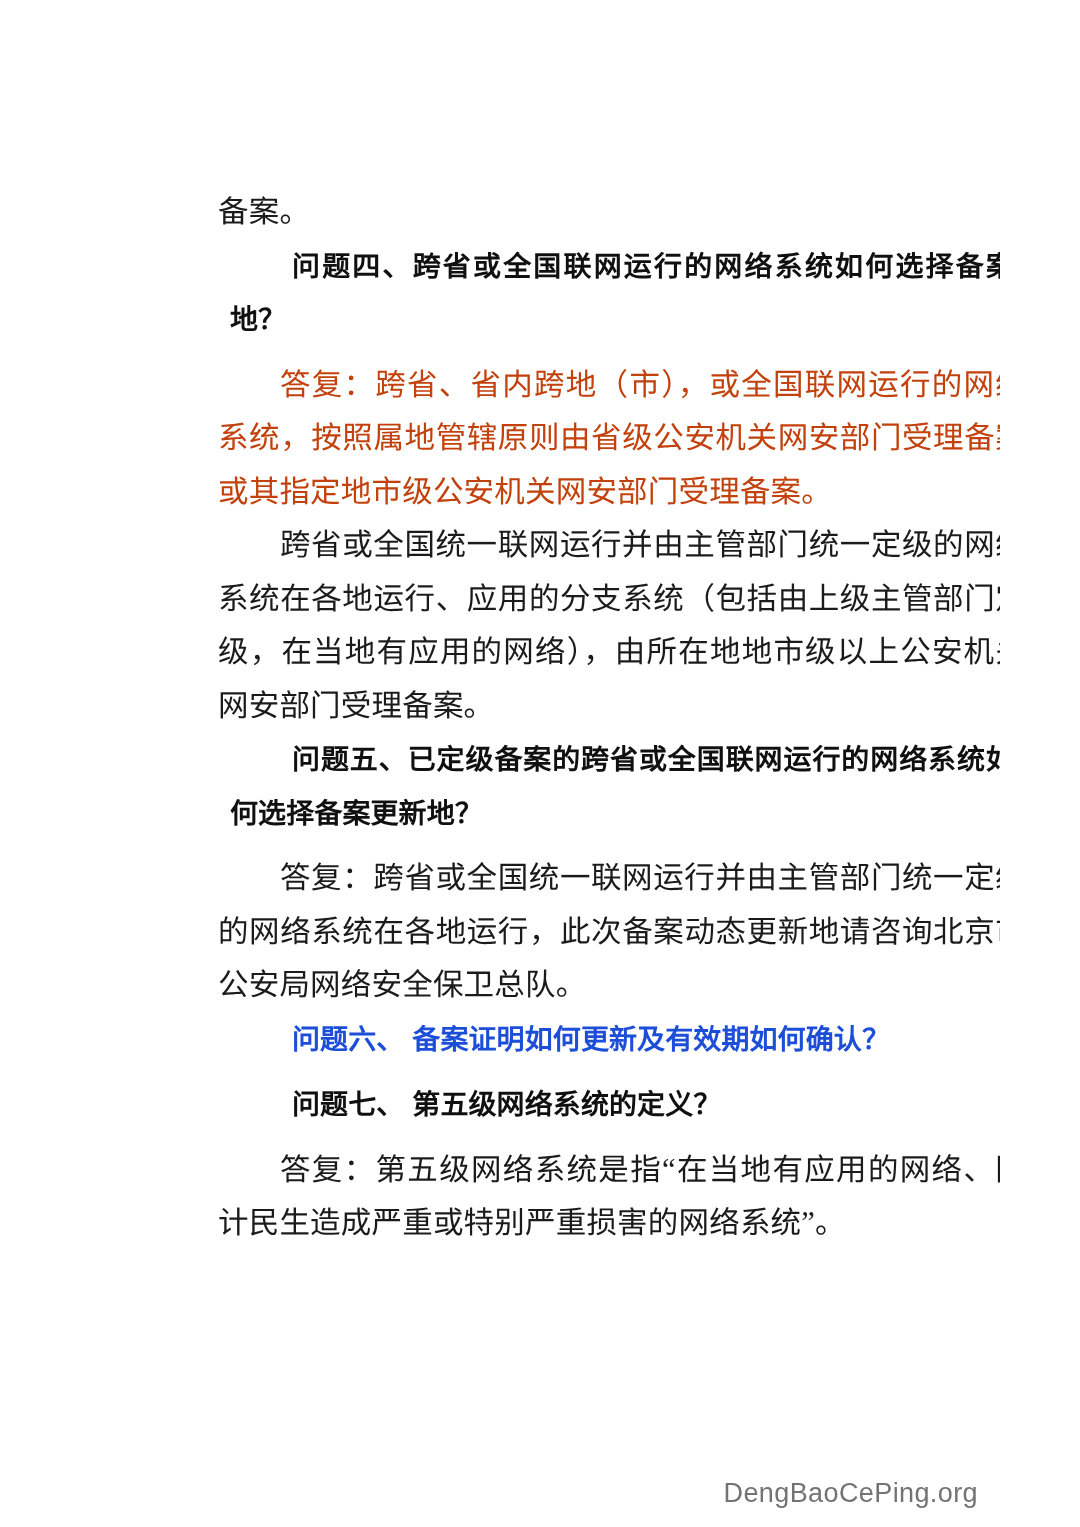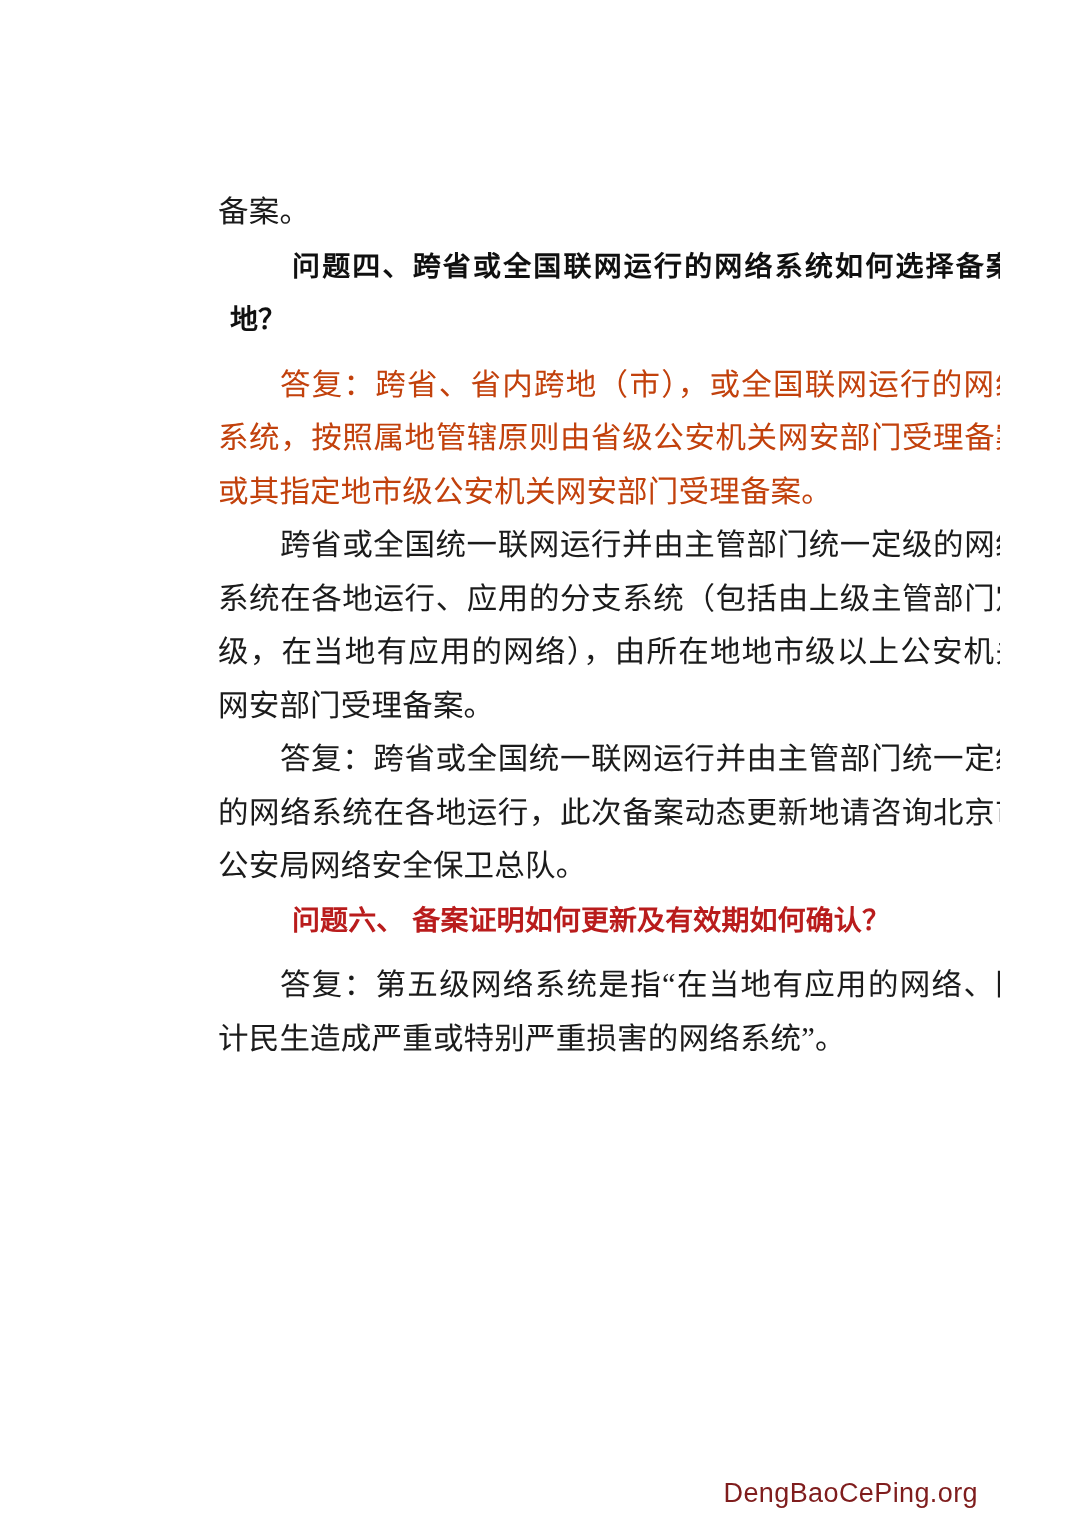--- a/index.html
+++ b/index.html
@@ -82,26 +82,28 @@
   <div class="content">
 
     <p class="para block" style="color: rgb(27, 27, 27);">备案。</p>
 
     <p class="qheading block" style="color: rgb(16, 16, 16);">问题四、跨省或全国联网运行的网络系统如何选择备案地？</p>
 
     <p class="para indent block" style="color: #c2410c;">答复：跨省、省内跨地（市），或全国联网运行的网络系统，按照属地管辖原则由省级公安机关网安部门受理备案或其指定地市级公安机关网安部门受理备案。</p>
 
     <p class="para indent block" style="color: rgb(27, 27, 27);">跨省或全国统一联网运行并由主管部门统一定级的网络系统在各地运行、应用的分支系统（包括由上级主管部门定级，在当地有应用的网络），由所在地地市级以上公安机关网安部门受理备案。</p>
 
+    <p class="qheading block" style="color: rgb(16, 16, 16);">问题五、已定级备案的跨省或全国联网运行的网络系统如何选择备案更新地？</p>
 
     <p class="para indent block" style="color: rgb(27, 27, 27);">答复：跨省或全国统一联网运行并由主管部门统一定级的网络系统在各地运行，此次备案动态更新地请咨询北京市公安局网络安全保卫总队。</p>
 
-    <p class="qheading block" style="color: #b91c1c;">问题六、 备案证明如何更新及有效期如何确认？</p>
+    <p class="qheading block" style="color: #1d4ed8;">问题六、 备案证明如何更新及有效期如何确认？</p>
 
 
+    <p class="qheading block" style="color: rgb(16, 16, 16);">问题七、 第五级网络系统的定义？</p>
 
     <p class="para indent block" style="color: rgb(27, 27, 27);">答复：第五级网络系统是指“在当地有应用的网络、国计民生造成严重或特别严重损害的网络系统”。</p>
 
   </div>
 
-  <div class="watermark" style="color: #7f1d1d;">DengBaoCePing.org</div>
+  <div class="watermark" style="color: #737373;">DengBaoCePing.org</div>
 
 </div>
 
 </body></html>

